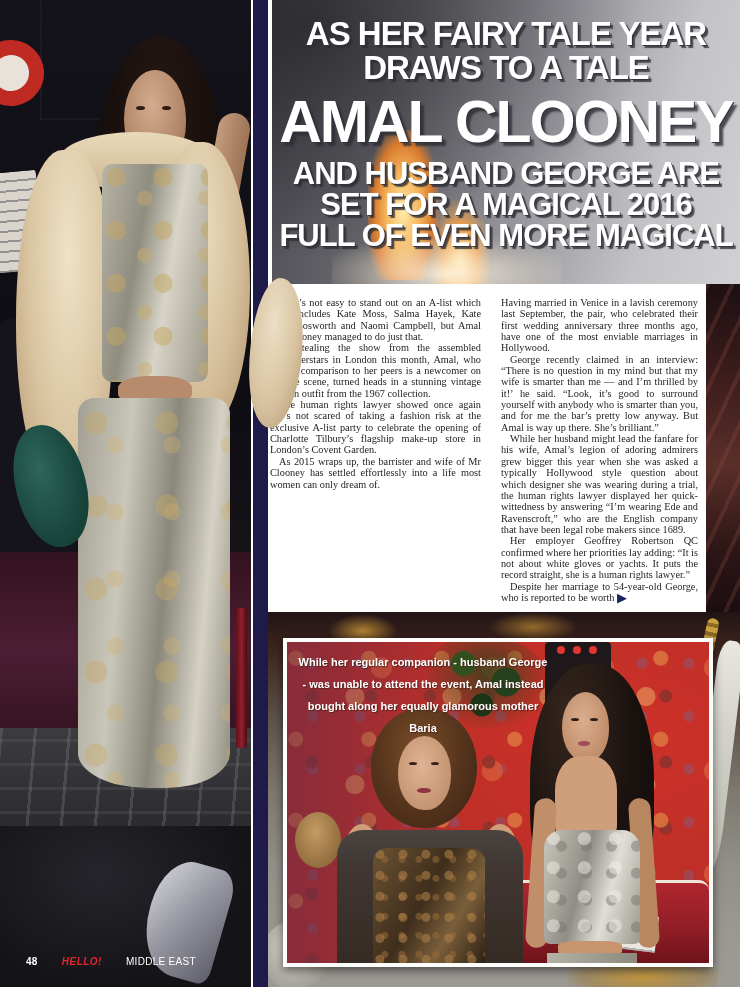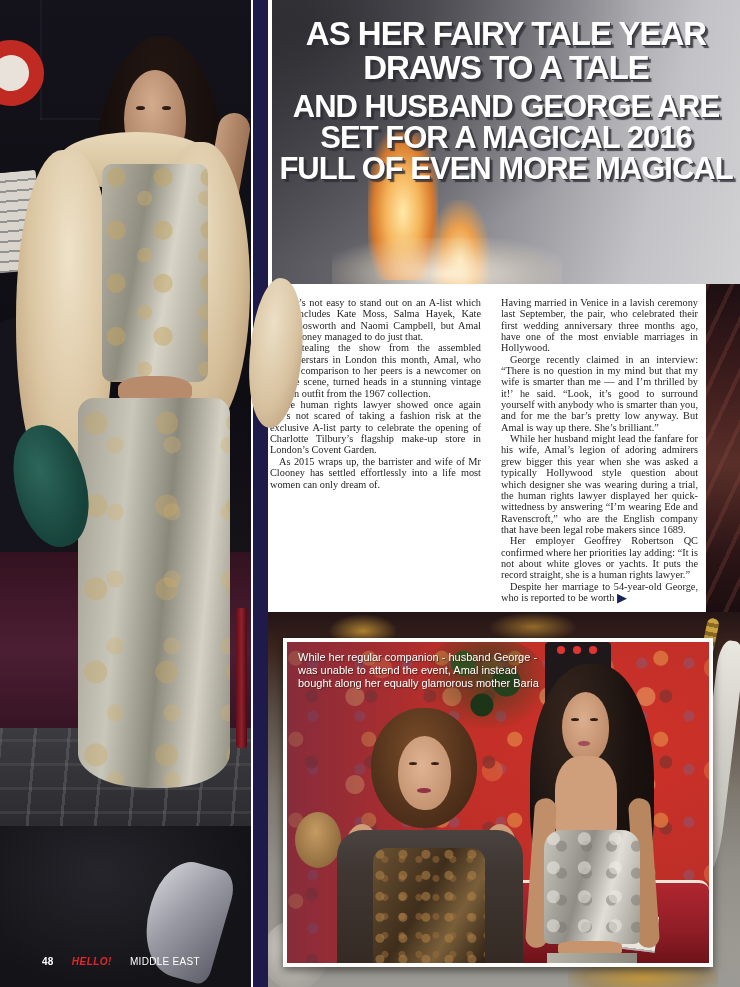--- a/index.html
+++ b/index.html
@@ -200,26 +200,26 @@
   .amal-midriff{position:absolute;left:271px;top:299px;width:64px;height:15px;background:#c7946e;border-radius:30%;}
   .amal-skirt{position:absolute;left:260px;top:311px;width:90px;height:10px;background:linear-gradient(95deg,#b5b3a8,#8b897e);}
   .ip-blonde{position:absolute;left:8px;top:170px;width:46px;height:56px;
     background:radial-gradient(ellipse at 45% 35%,#c59a63 0%,#8e6a3c 75%);border-radius:50%;}
   .ip-bench{position:absolute;left:188px;top:238px;width:234px;height:83px;
     background:linear-gradient(180deg,#b0262f 0%,#8e1d26 60%,#6e1219 100%);
     border-radius:46px 10px 0 0;border-top:3px solid #ece5d8;box-sizing:border-box;}
   .ip-card{position:absolute;left:322px;top:272px;width:48px;height:36px;background:#eae6de;transform:rotate(7deg);
     background-image:repeating-linear-gradient(180deg,transparent 0 7px,rgba(120,120,125,.5) 7px 9px);}
   .ip-caption{position:absolute;left:11px;top:9px;width:250px;z-index:9;
-    font-family:"Liberation Sans",sans-serif;font-weight:normal;font-size:11px;line-height:13px;color:#ffffff;
-    text-shadow:1px 1px 1px rgba(70,35,25,.85);}
-
-  
-  .footer{position:absolute;left:42px;top:956px;z-index:7;font-family:"Liberation Sans",sans-serif;
-    font-size:10px;color:#ffffff;letter-spacing:.3px;display:flex;align-items:baseline;gap:18px;}
+    font-family:"Liberation Sans",sans-serif;font-weight:bold;font-size:11px;line-height:22px;color:#ffffff;
+    text-shadow:1px 1px 1px rgba(70,35,25,.85);text-align:center;}
+
+  
+  .footer{position:absolute;left:26px;top:956px;z-index:7;font-family:"Liberation Sans",sans-serif;
+    font-size:10px;color:#ffffff;letter-spacing:.3px;display:flex;align-items:baseline;gap:24px;}
   .pagenum{font-weight:bold;}
   .brand{font-weight:bold;font-style:italic;letter-spacing:.5px;}
 </style>
 </head>
 <body>
 
 <div class="page">
 
   <div class="left-photo">
     <div class="lp-windows"></div>
@@ -251,20 +251,21 @@
   <div class="navy-strip"></div>
 
   <div class="masthead">
     <div class="mh-vignette"></div>
     <div class="mh-flame1"></div>
     <div class="mh-flame2"></div>
     <div class="mh-candleglow"></div>
     <div class="mh-text">
       <div class="mh-kicker">AS HER FAIRY TALE YEAR</div>
       <div class="mh-kicker" style="margin-top:0;">DRAWS TO A TALE</div>
+      <div class="mh-name">AMAL CLOONEY</div>
       <div class="mh-sub">AND HUSBAND GEORGE ARE</div>
       <div class="mh-sub mh-sub2">SET FOR A MAGICAL 2016</div>
       <div class="mh-sub mh-sub2">FULL OF EVEN MORE MAGICAL</div>
     </div>
   </div>
 
   <div class="article">
     <div class="cols">
       <div class="col col1">
         <div class="wf wf1"></div>

